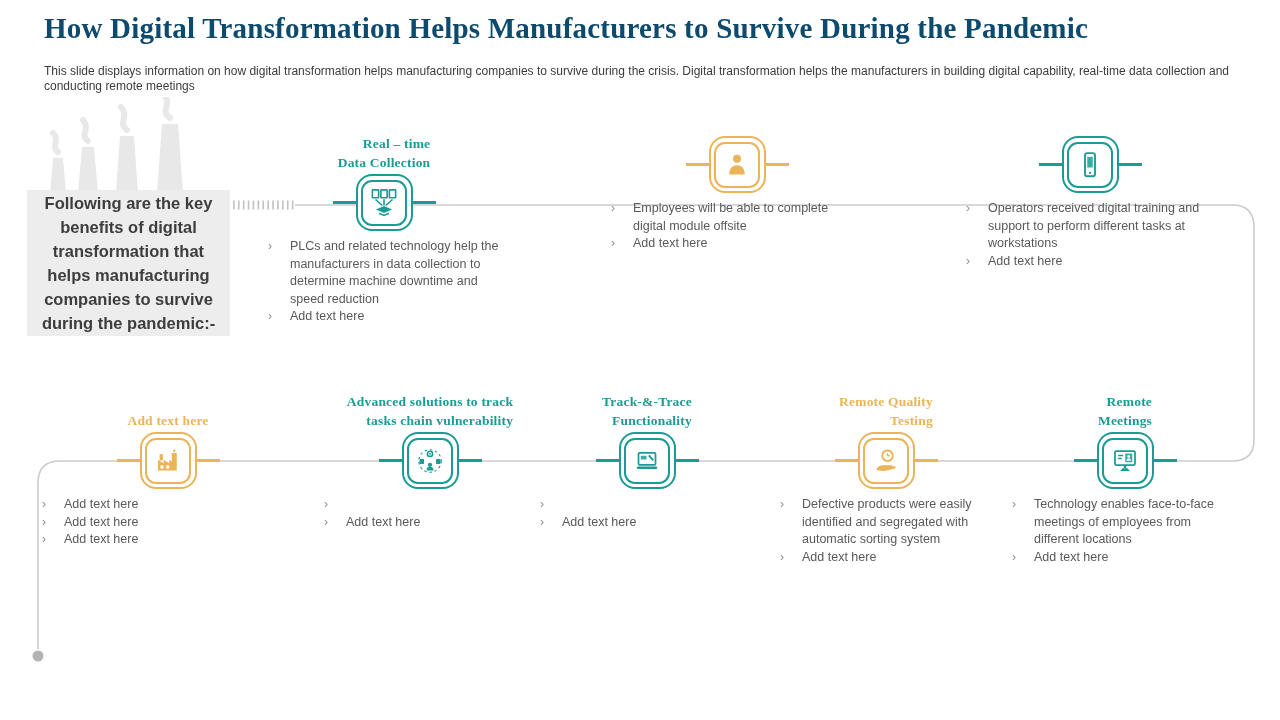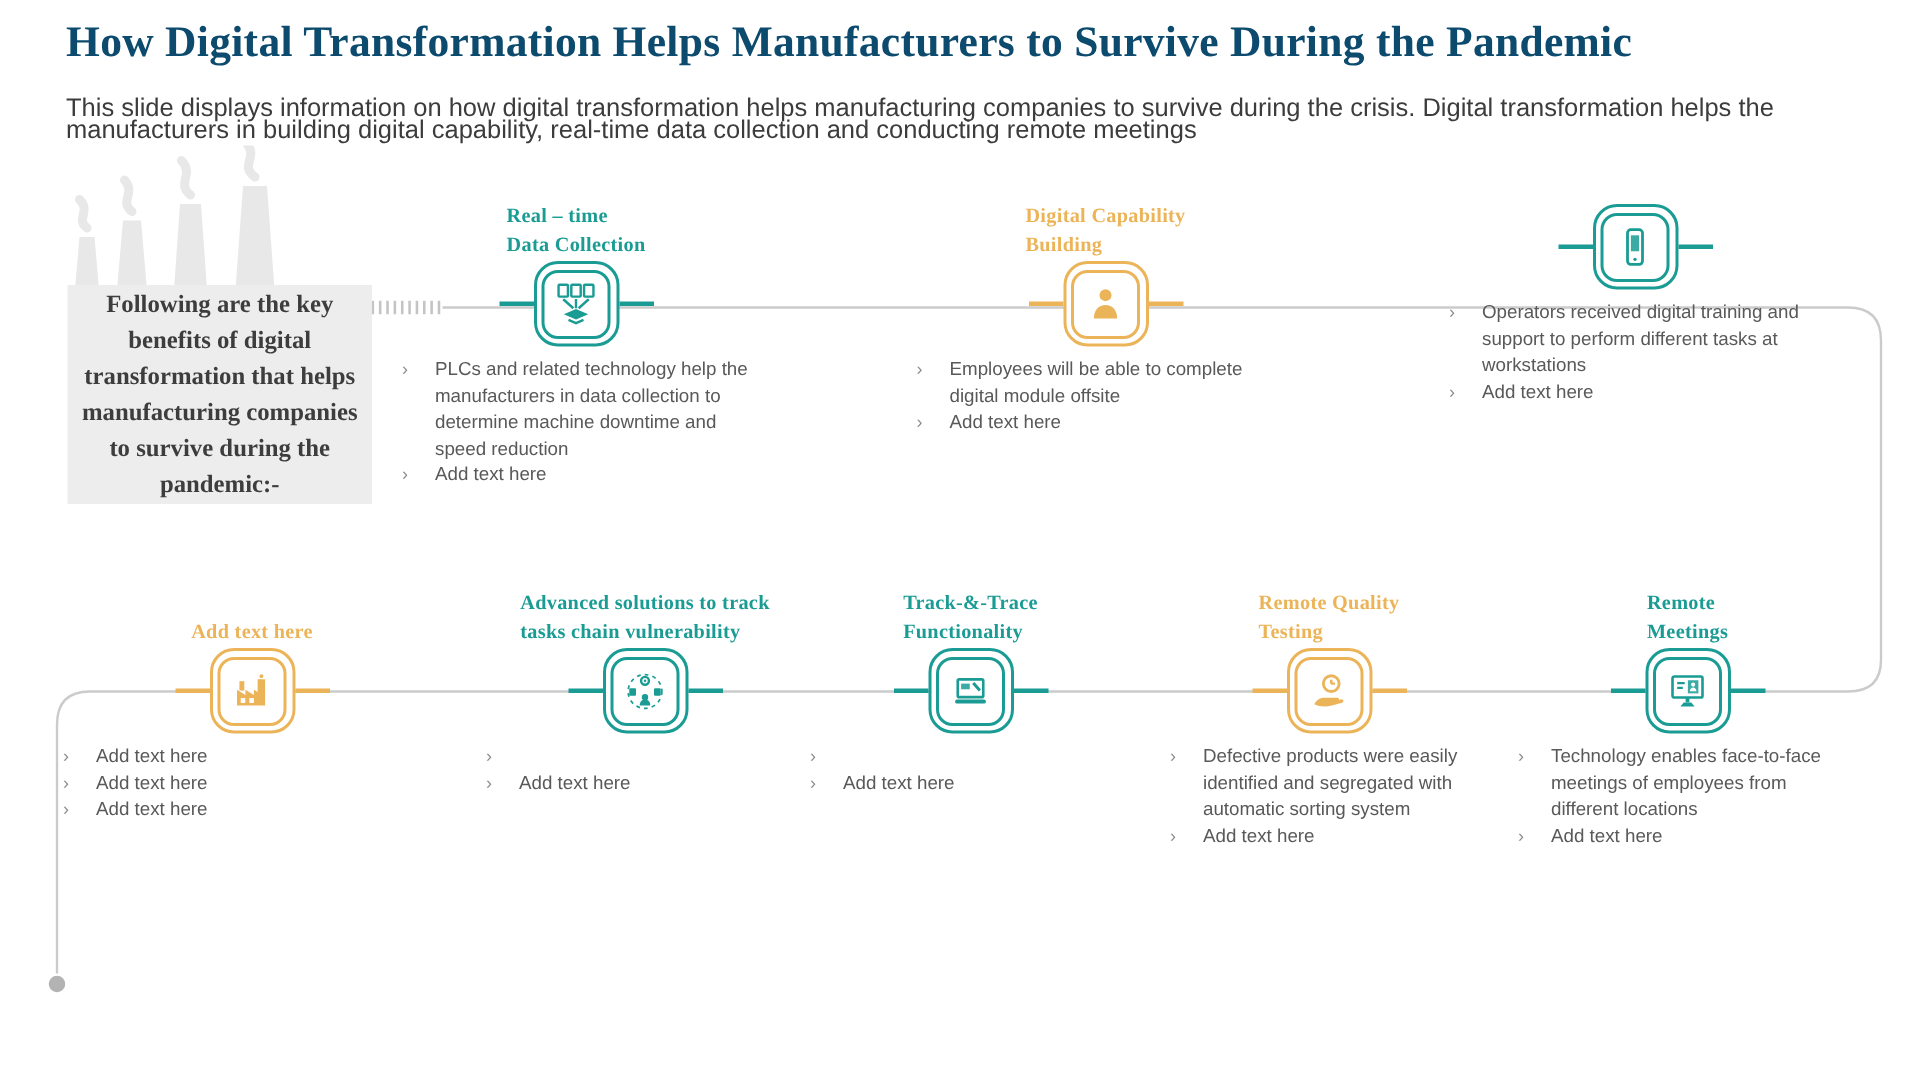--- a/index.html
+++ b/index.html
@@ -7,35 +7,35 @@
     width:1280px;height:720px;position:relative;overflow:hidden;
     background:#ffffff;font-family:"Liberation Sans",sans-serif;
   }
   .title{
     position:absolute;left:44px;top:12px;width:1200px;
     font-family:"Liberation Serif",serif;font-weight:700;
     font-size:29px;color:#0c4a6e;letter-spacing:.2px;white-space:nowrap;
   }
   .subtitle{
     position:absolute;left:44px;top:64px;width:1195px;
-    font-size:17px;line-height:15px;color:#3c3c3c;
+    font-size:12px;line-height:15px;color:#3c3c3c;
   }
   .factory-art{position:absolute;left:30px;top:97px;z-index:0;}
   .intro-box{
     position:absolute;left:27px;top:190px;width:203px;height:146px;
     background:#ededed;z-index:2;box-sizing:border-box;padding:2px 6px;
     display:flex;align-items:center;justify-content:center;text-align:center;
-    font-family:Liberation Serif, serif;font-weight:700;
-    font-size:16.5px;line-height:24px;color:#3d3d3d;margin-left:18px;
+    font-family:Liberation Sans, sans-serif;font-weight:700;
+    font-size:16.5px;line-height:24px;color:#3d3d3d;
   }
   .connector{position:absolute;left:0;top:0;z-index:1;pointer-events:none;}
 
   .col{position:absolute;display:flex;flex-direction:column;align-items:center;z-index:3;}
   .col .heading{
-    display:flex;flex-direction:column;justify-content:flex-end;align-items:flex-start;
+    display:flex;flex-direction:column;justify-content:flex-end;align-items:flex-end;
     height:38px;font-family:"Liberation Serif",serif;font-weight:700;
     font-size:13.5px;line-height:19px;text-align:center;letter-spacing:.2px;
   }
   .col.teal .heading{color:#1a9c94;}
   .col.yellow .heading{color:#ecb458;}
   .col.teal .iconwrap{color:#1a9c94;}
   .col.yellow .iconwrap{color:#ecb458;}
 
   .iconwrap{position:relative;margin-top:2px;}
   .iconwrap::before,.iconwrap::after{
@@ -132,24 +132,20 @@
         <span class="tx">PLCs and related technology help the manufacturers in data collection to determine machine downtime and speed reduction</span>
       </li>
     <li>
         <span class="mk">›</span>
         <span class="tx">Add text here</span>
       </li>
   </ul>
 </div>
 
 <div class="col yellow" id="col-t2">
-  <div class="heading">
-    <span>Digital Capability</span>
-    <span>Building</span>
-  </div>
   <div class="iconwrap">
     <div class="icon-outer">
         <div class="icon-inner">
       <svg class="glyph" viewBox="0 0 24 24">
         <circle cx="12" cy="7" r="3.2" fill="currentColor"></circle>
         <path d="M5.8,19.5 C5.8,14.8 8.4,12.2 12,12.2 C15.6,12.2 18.2,14.8 18.2,19.5 Z" fill="currentColor"></path>
       </svg>
     </div>
       </div>
   </div>

